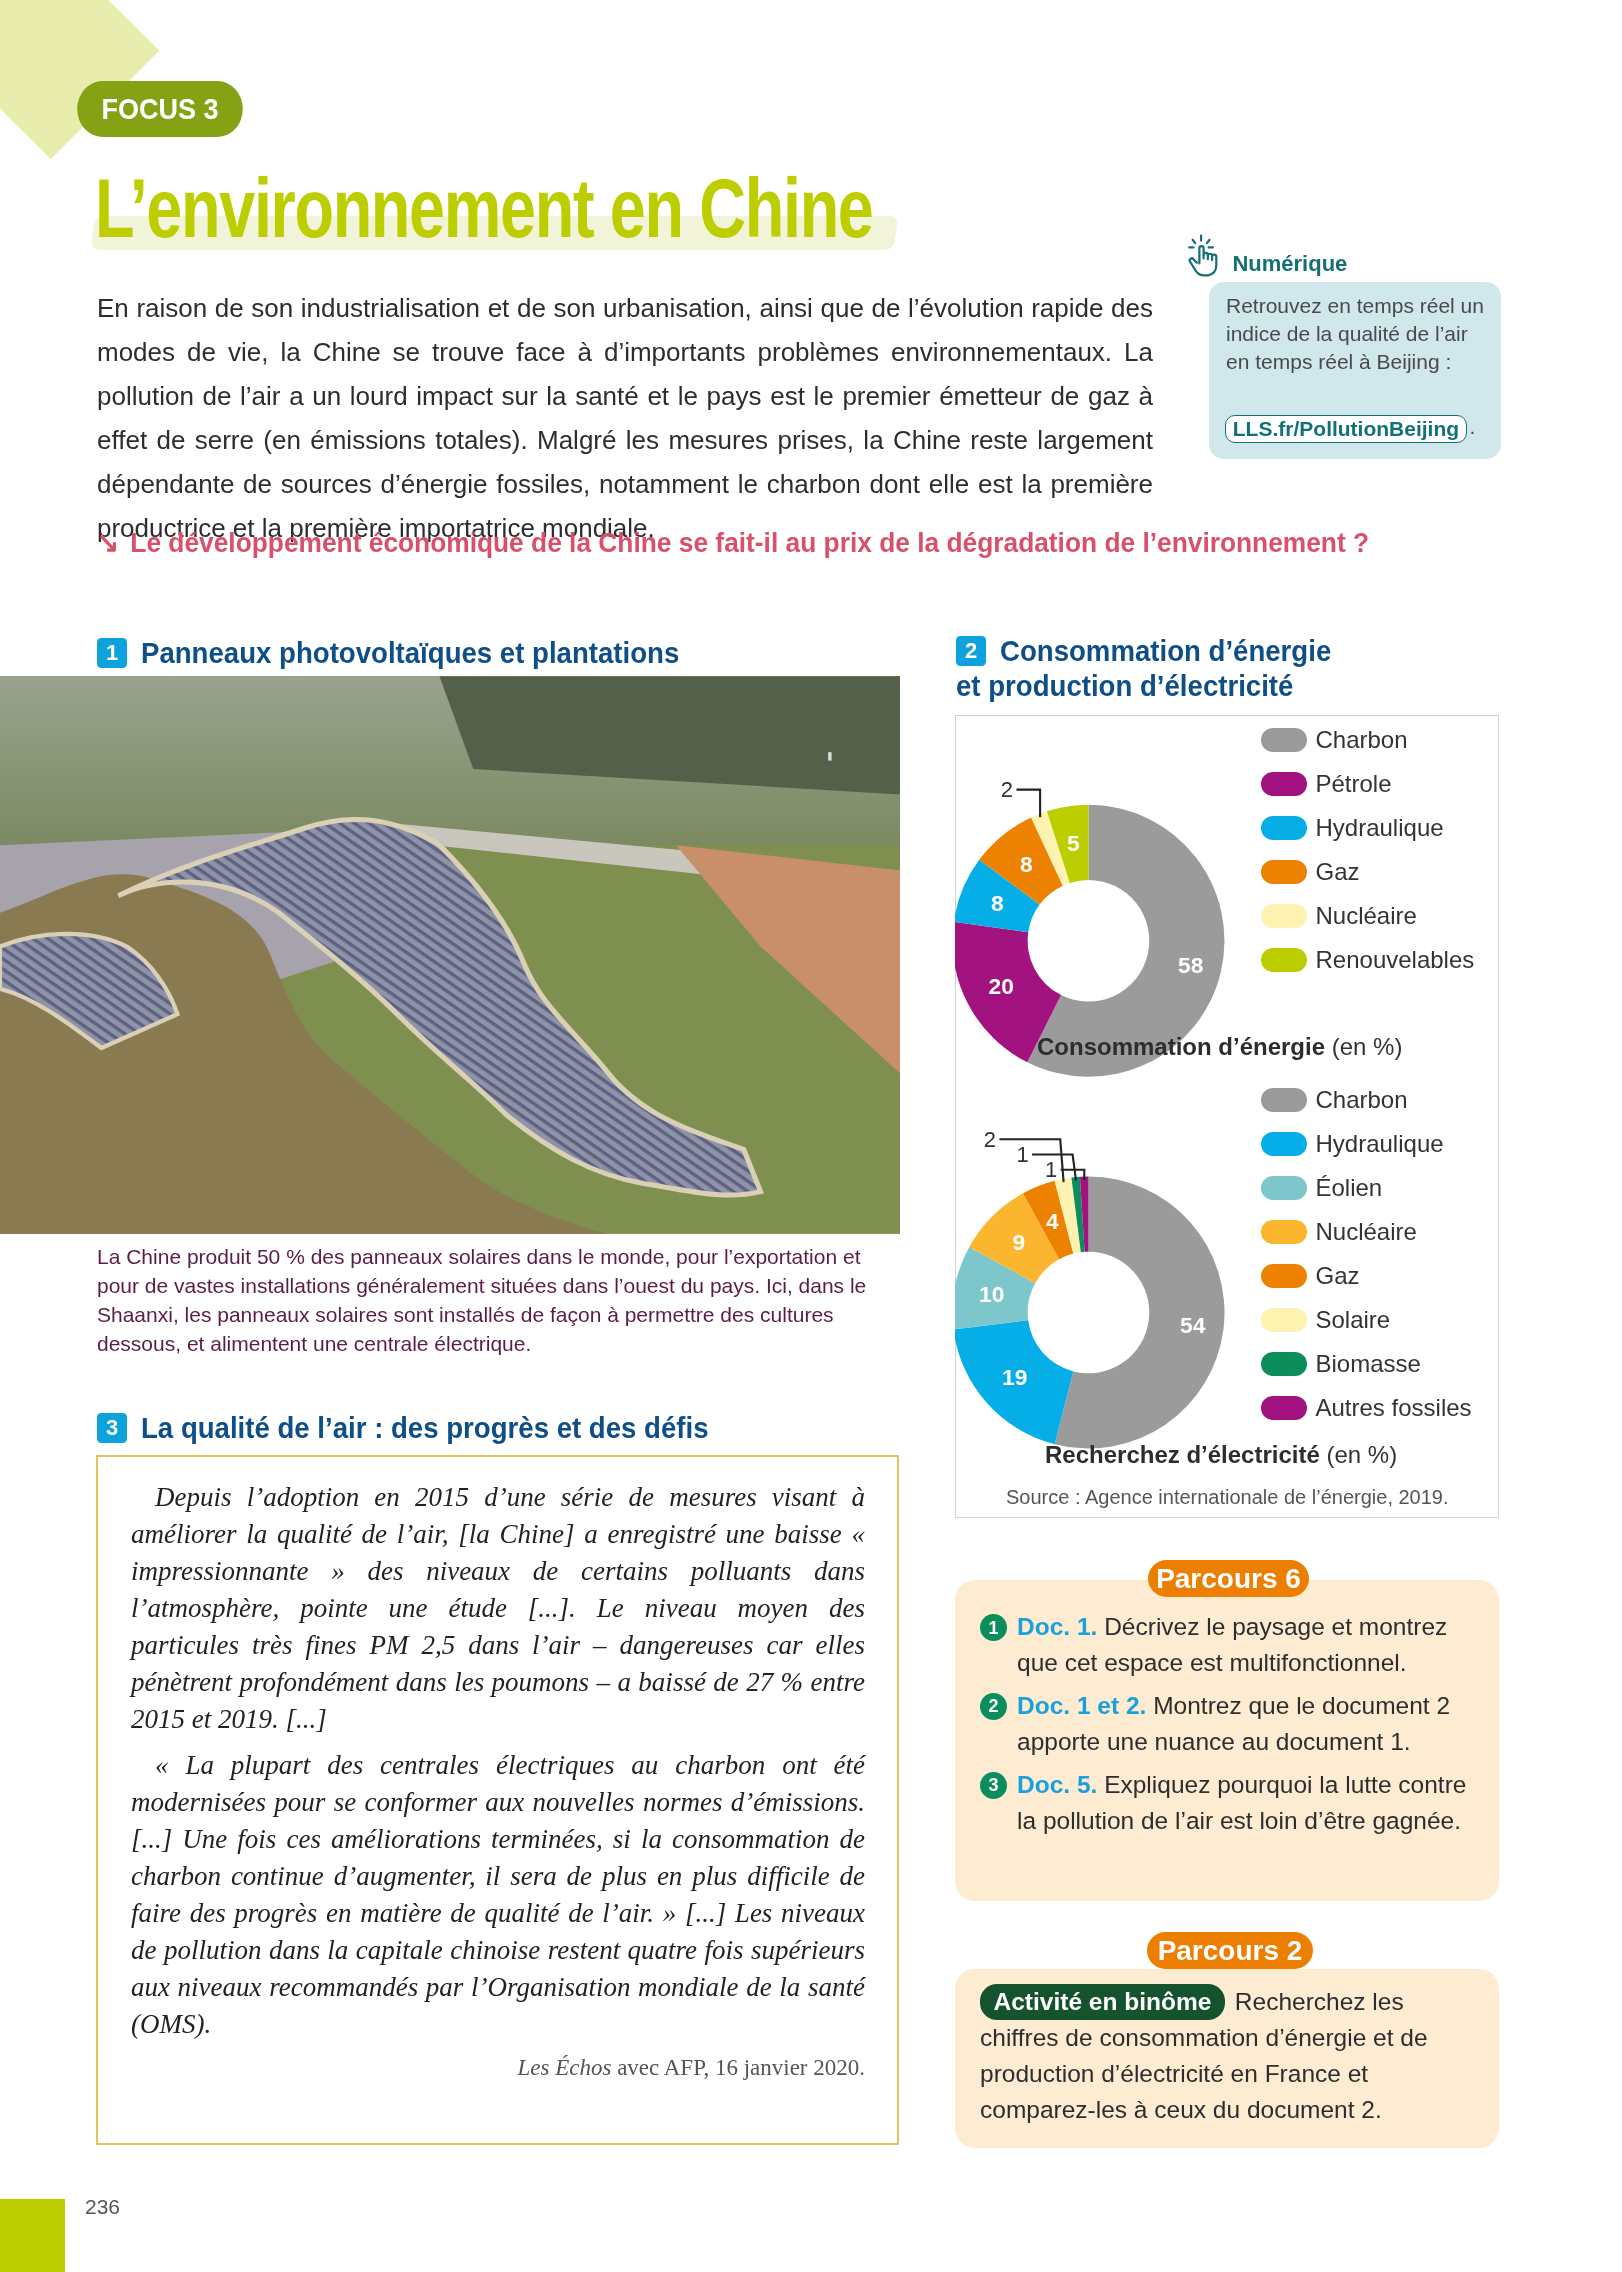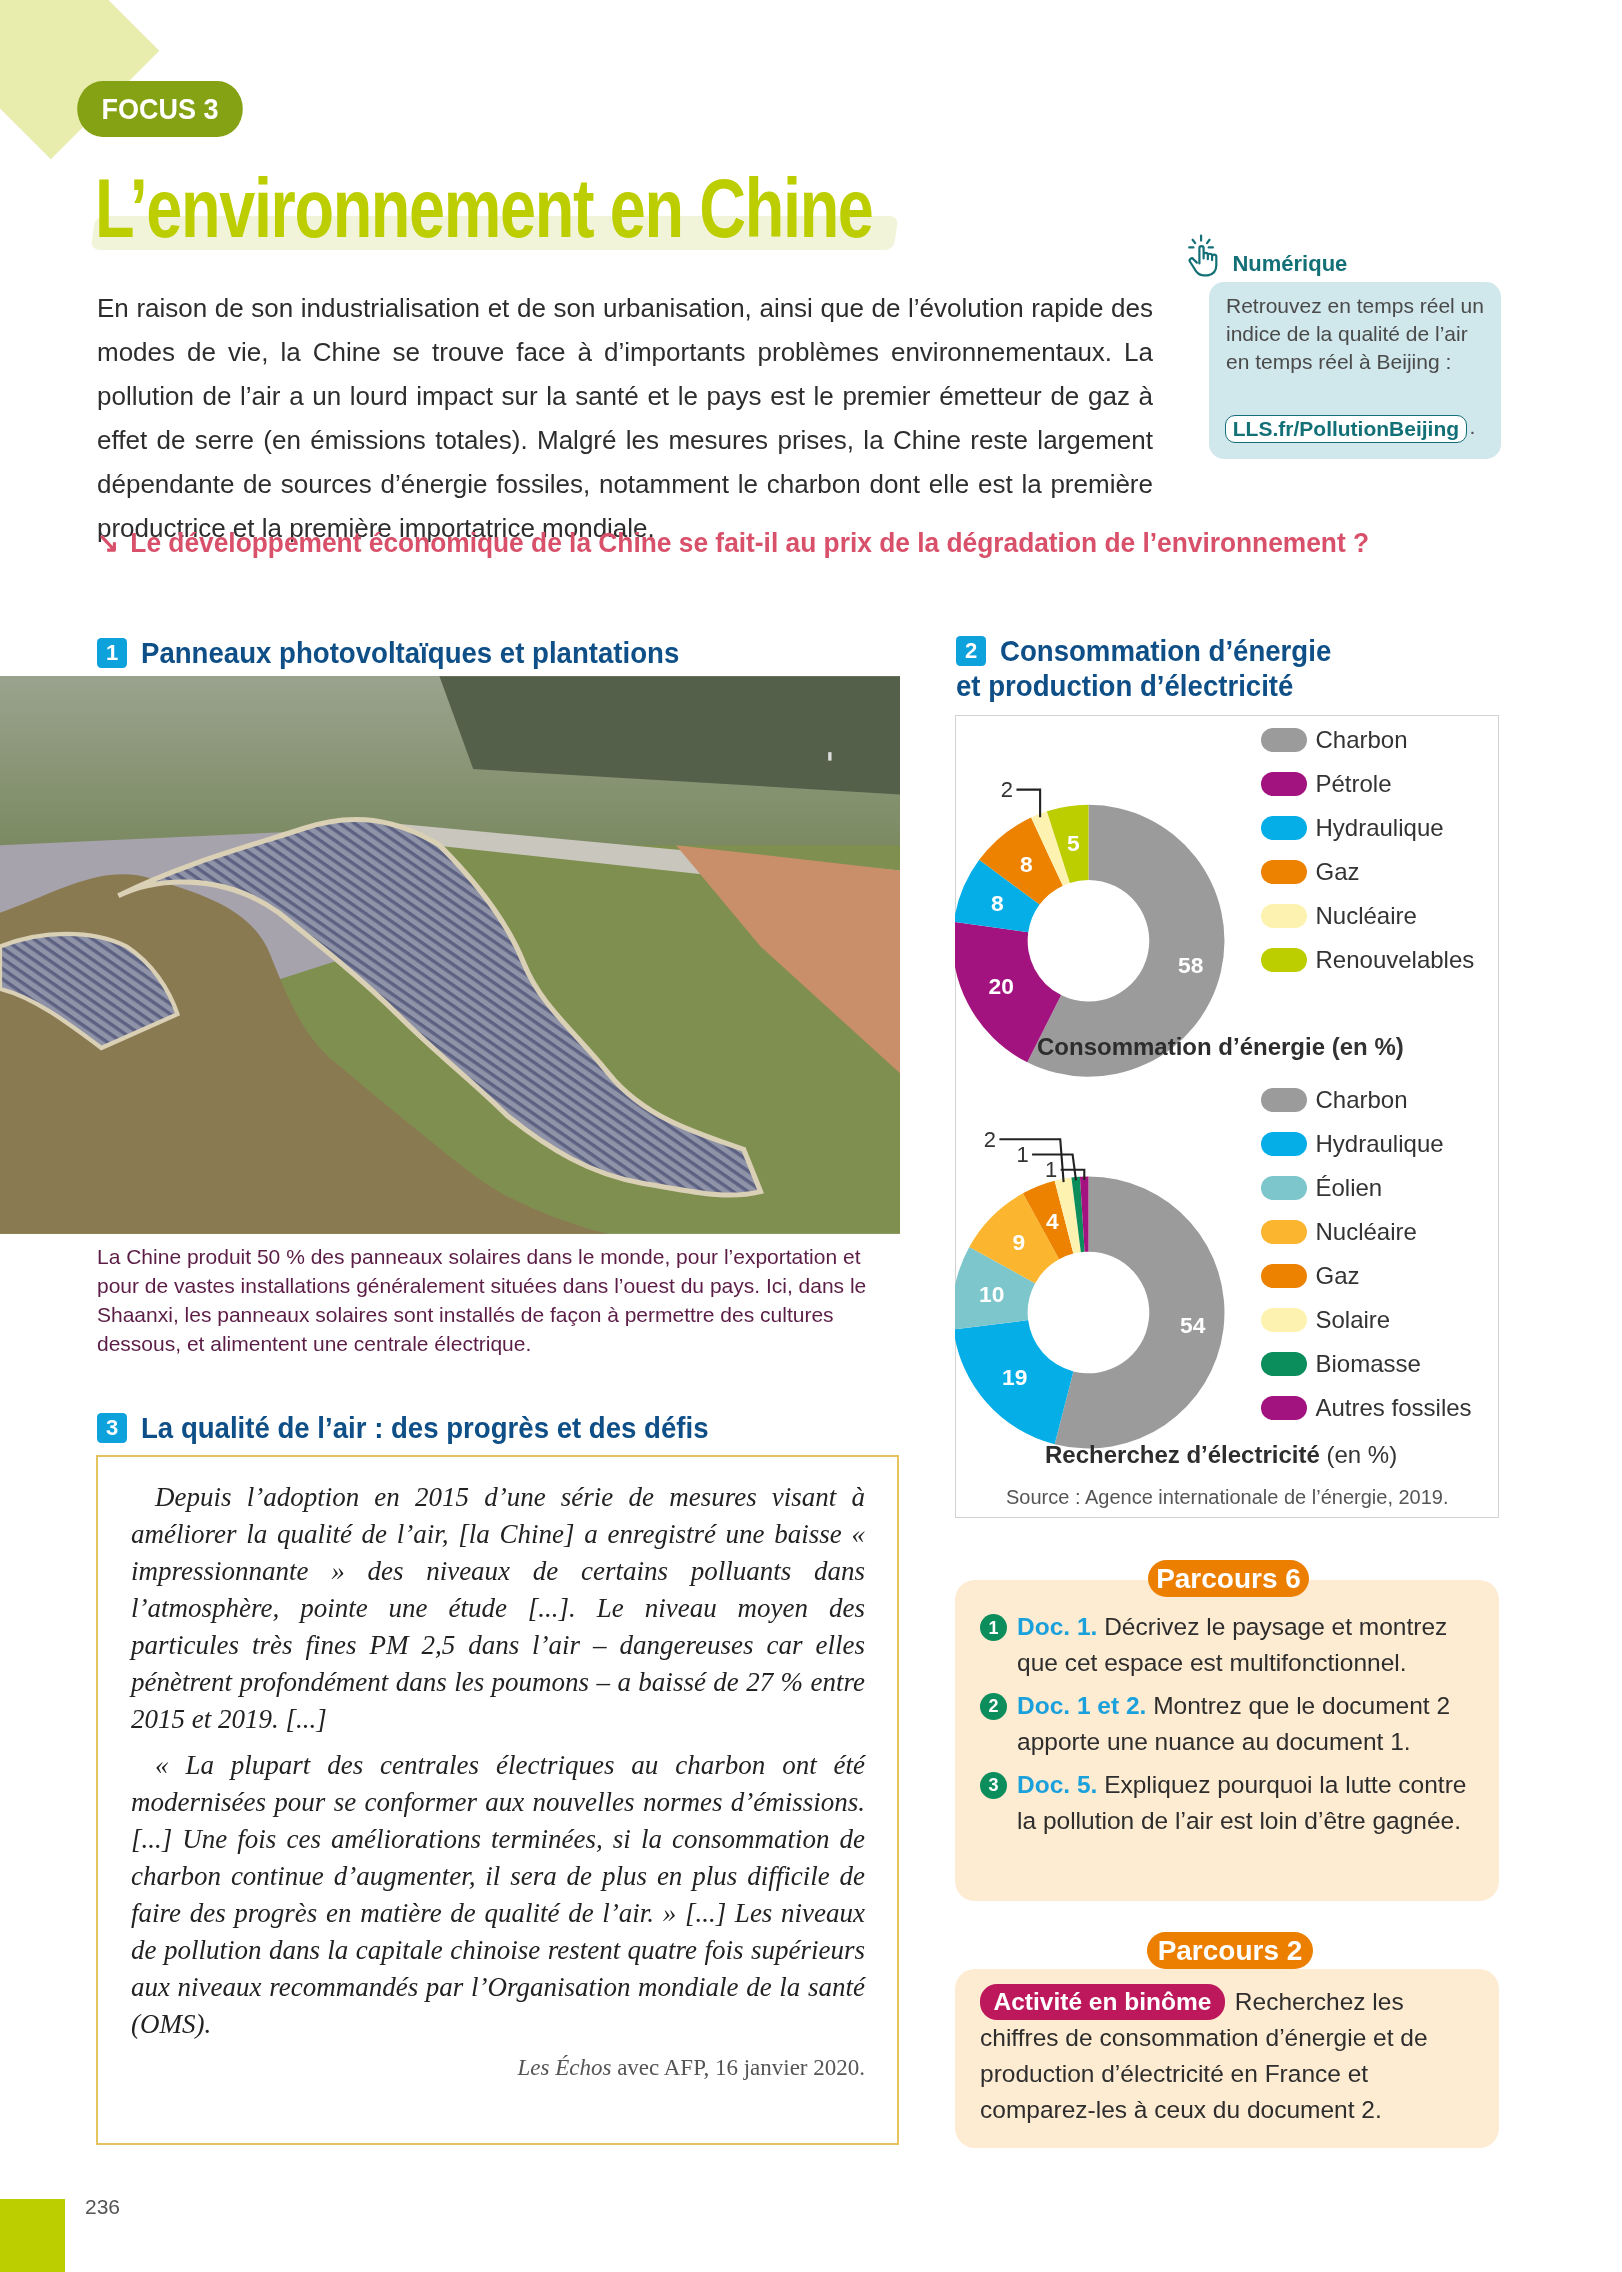--- a/index.html
+++ b/index.html
@@ -58,21 +58,21 @@
   .source { left: 1006px; top: 1486px; font-size: 20px; color: #555; white-space: nowrap; }
 
   
   .parcours-box { background: #fdebd2; border-radius: 20px; }
   .parcours-pill { background: #ec7f00; color: #fff; font-weight: bold; font-size: 28px; border-radius: 18.6px;
                    display: flex; align-items: center; justify-content: center; }
   .task { display: flex; gap: 10px; font-size: 24.5px; line-height: 36px; color: #2d2d2d; }
   .task .n { flex: none; width: 27px; height: 27px; border-radius: 50%; background: #0b8d5c; color: #fff; font-weight: bold;
              font-size: 18px; display: flex; align-items: center; justify-content: center; margin-top: 5px; }
   .task .ref { color: #1aa1dc; font-weight: bold; }
-  .binome { display: inline-block; background: #be185d; color: #fff; font-weight: bold; border-radius: 17px; padding: 0 13.5px; margin-right: 10px; }
+  .binome { display: inline-block; background: #14532d; color: #fff; font-weight: bold; border-radius: 17px; padding: 0 13.5px; margin-right: 10px; }
 
   .page-tab { left: 0; top: 2199px; width: 65px; height: 74px; background: #bccd00; }
   .page-num { left: 85px; top: 2195px; font-size: 21px; color: #555; }
 </style>
 </head>
 <body>
 
 <svg class="chevron" viewBox="0 0 190 190">
   <polygon points="0,0 128,0 188,60 60,188 0,128" fill="#e8edad"></polygon>
 </svg>
@@ -245,21 +245,21 @@
     <div class="legend-item">
       <span class="legend-swatch" style="background:#0b8d5c"></span>
       <span>Biomasse</span>
     </div>
     <div class="legend-item">
       <span class="legend-swatch" style="background:#a3137f"></span>
       <span>Autres fossiles</span>
     </div>
   </div>
 
-<div class="abs chart-caption" style="left:1037px; top:1033px;font-weight:bold;">
+<div class="abs chart-caption" style="left:1037px; top:1033px;">
   <b>Consommation d’énergie</b> <span>(en %)</span>
 </div>
 <div class="abs chart-caption" style="left:1045px; top:1441px;">
   <b>Recherchez d’électricité</b> <span>(en %)</span>
 </div>
 <div class="abs source">Source : Agence internationale de l’énergie, 2019.</div>
 
 <div class="abs parcours-box" style="left:955px; top:1580px; width:544px; height:321px;"></div>
 <div class="abs parcours-pill" style="left:1148px; top:1560px; width:161px; height:37px;">Parcours 6</div>
 <div class="abs" style="left:980px; top:1609px; width:507px;" id="tasks">

